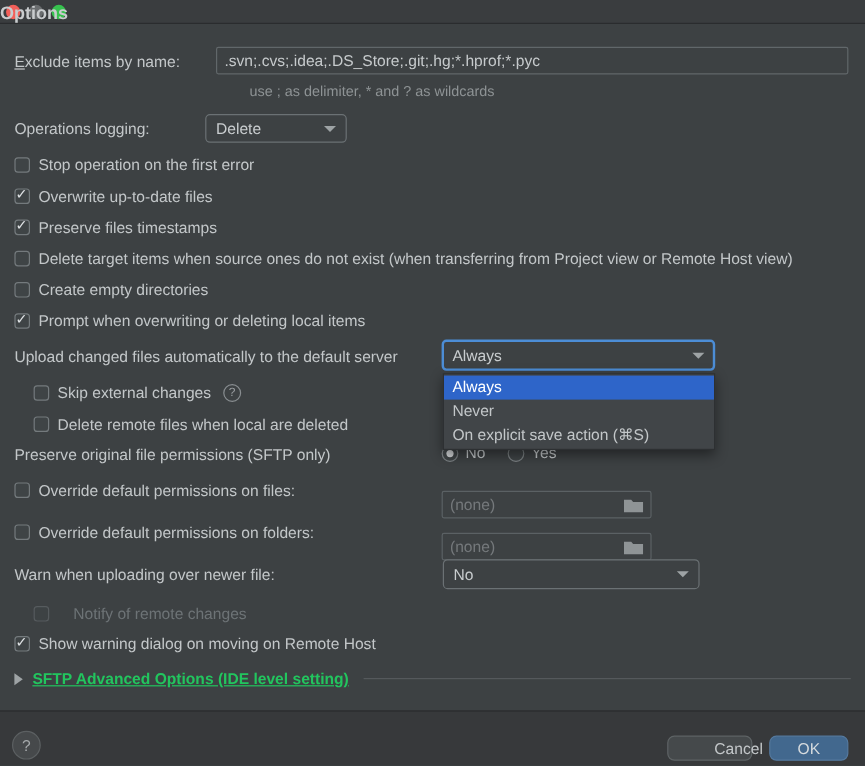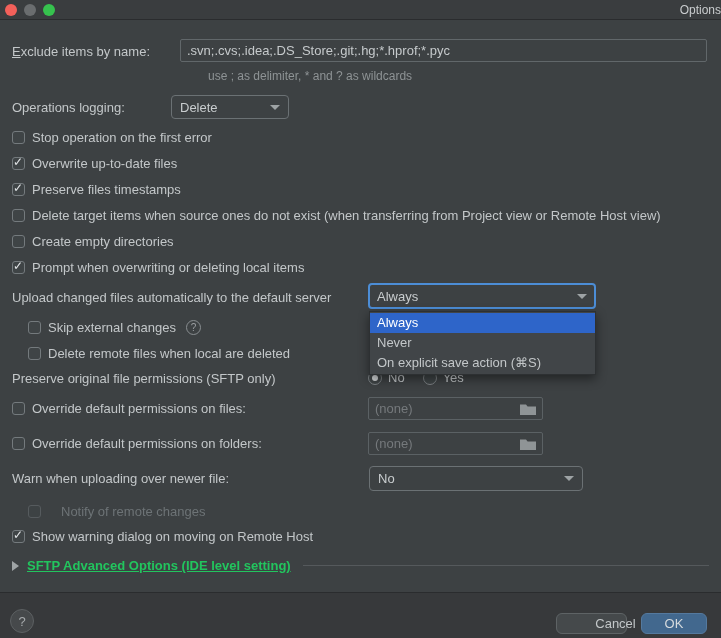--- a/index.html
+++ b/index.html
@@ -10,22 +10,22 @@
     color: #c3c7c9;
     font-size: 13px;
     overflow: hidden;
     position: relative;
   }
   .titlebar {
     position: absolute; left: 0; top: 0; width: 721px; height: 20px;
     background: #3a3d3f; border-bottom: 1px solid #2a2c2e;
   }
   .titlebar .title {
-    position: absolute; left: 0; right: 0; top: 3px; text-align: right;
-    font-weight: normal; font-size: 12px; color: #c9ccce;
+    position: absolute; left: 0; right: 0; top: 3px; text-align: left;
+    font-weight: bold; font-size: 15px; color: #c9ccce;
   }
   .light { position: absolute; top: 4px; width: 12px; height: 12px; border-radius: 50%; }
   .light.close { left: 5px;  background: #f3605a; }
   .light.min   { left: 24px; background: #6a6d6f; }
   .light.zoom  { left: 43px; background: #36c24e; }
 
   .lbl { position: absolute; white-space: nowrap; }
   .mnemonic::first-letter { text-decoration: underline; }
   .hint { color: #8e9395; font-size: 12px; }
 
@@ -81,21 +81,21 @@
     background: #3f4446; position: relative;
   }
   .radio-item.on .radio::after {
     content: ""; position: absolute; left: 3px; top: 3px;
     width: 6px; height: 6px; border-radius: 50%; background: #d3d6d8;
   }
 
   .pathfield {
     position: absolute; left: 368px; width: 175px; height: 23px;
     border: 1px solid #5b6164; border-radius: 2px;
-    display: flex; align-items: center; padding: 6px 6px; color: #75797c;
+    display: flex; align-items: center; padding: 6px 6px; color: #75797c; margin-top: 12px;
   }
   .pathfield svg { margin-left: auto; }
 
   .sftp-row {
     position: absolute; left: 12px; top: 558px; width: 697px;
     display: flex; align-items: center; gap: 8px; white-space: nowrap;
   }
   .tri {
     width: 0; height: 0;
     border-top: 5px solid transparent; border-bottom: 5px solid transparent;

